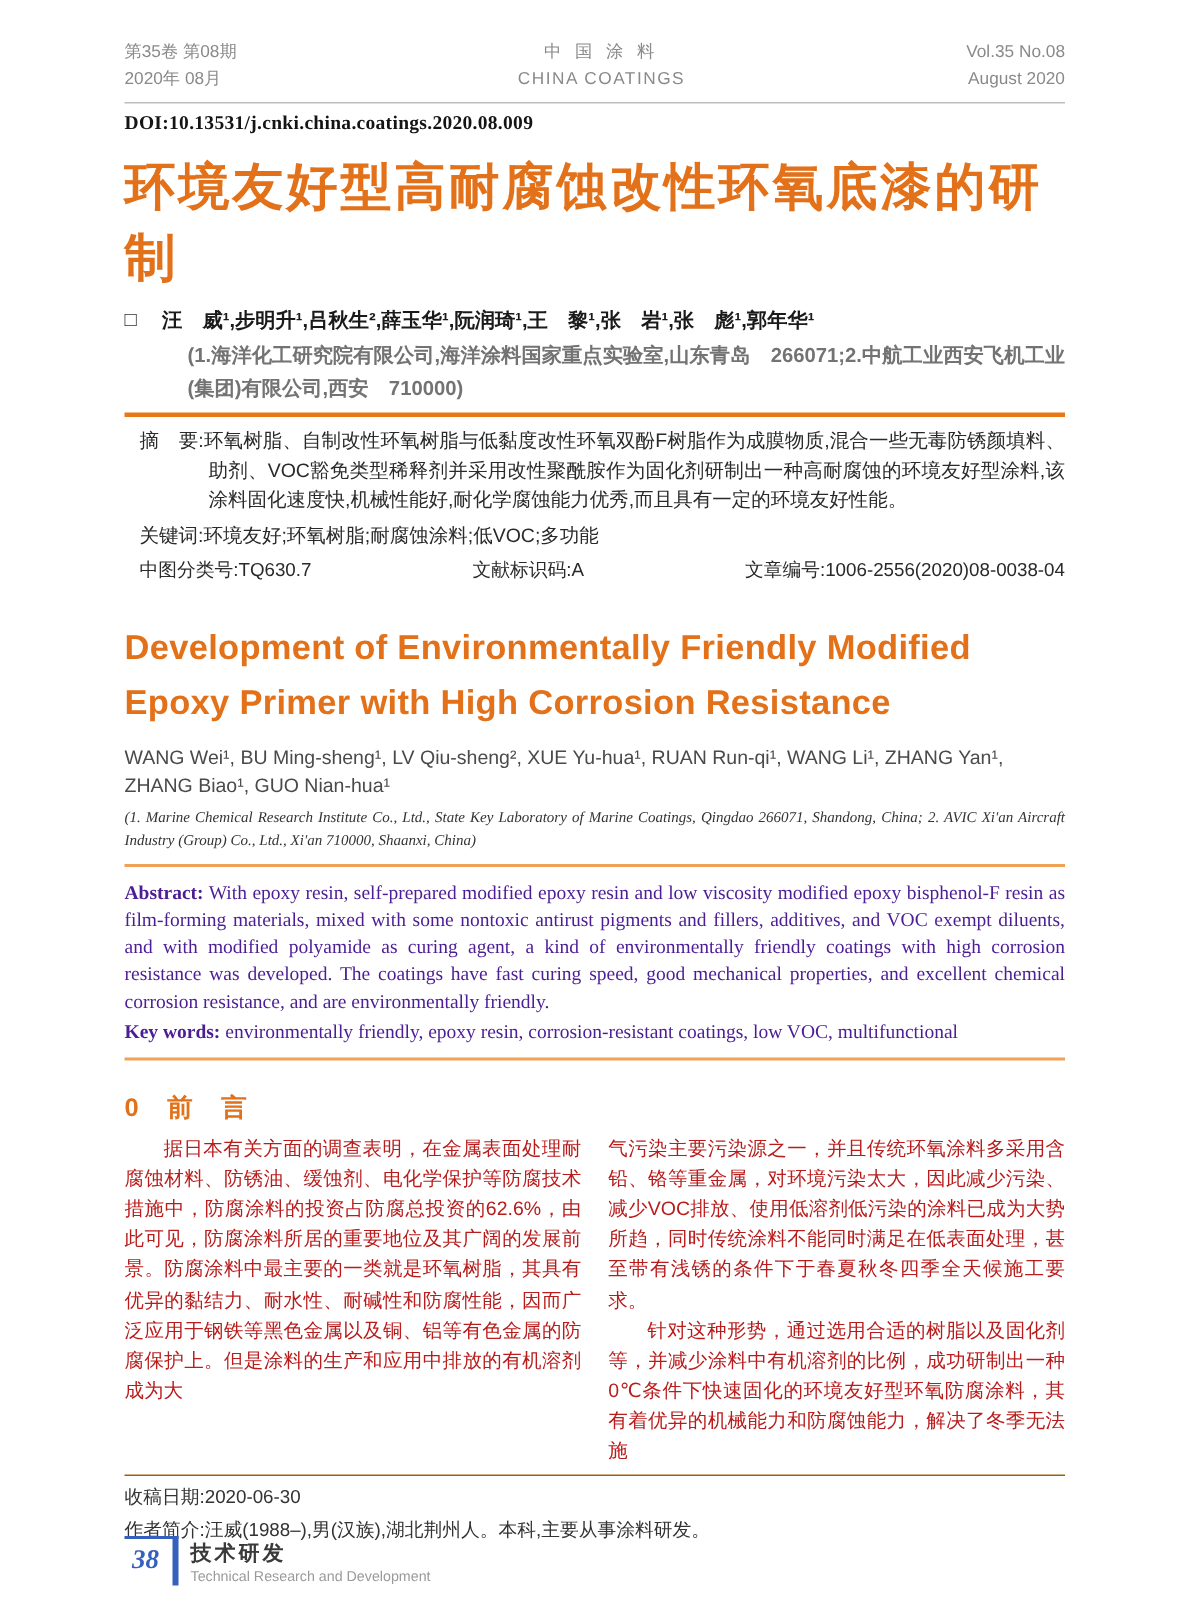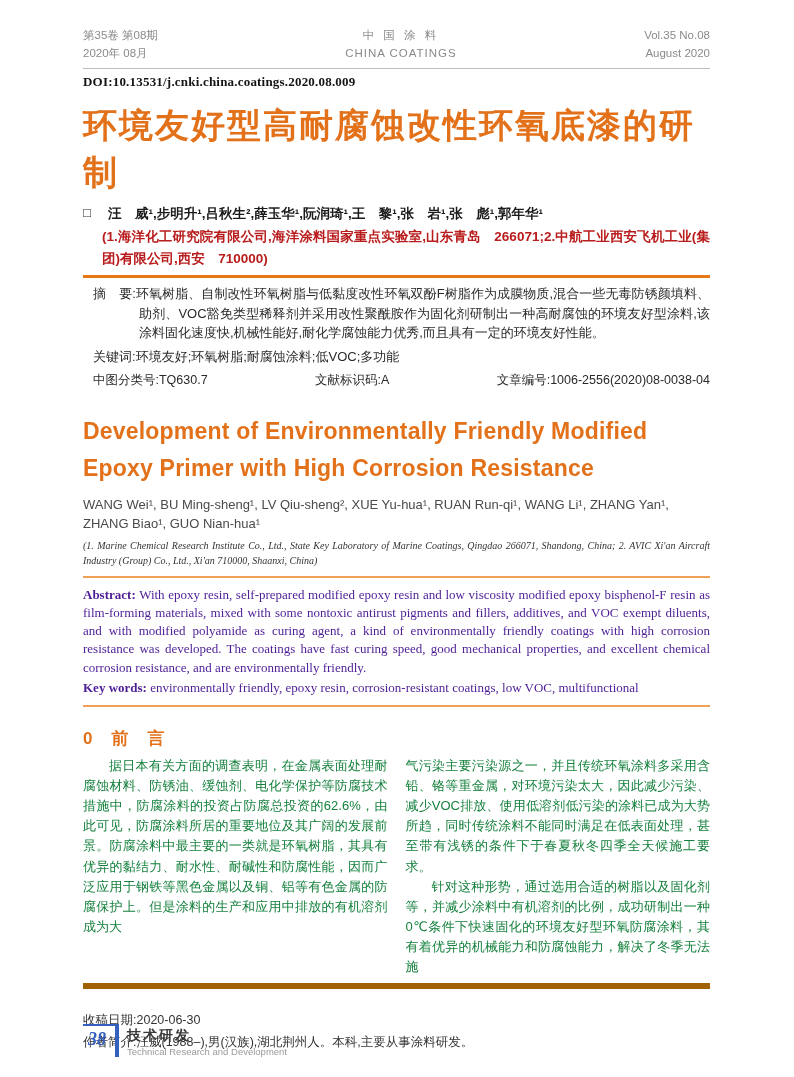--- a/index.html
+++ b/index.html
@@ -28,21 +28,21 @@
     font-weight:bold; font-size:13px; color:#141414; letter-spacing:0.2px;
   }
   
   .title-cn {
     margin-top:12px; color:#e2711a; font-size:34px; font-weight:800;
     line-height:1.4; letter-spacing:2px;
   }
   .authors-row { margin-top:8px; display:flex; font-size:13.5px; font-weight:600; color:#1a1a1a; }
   .authors-row .marker { width:25px; font-weight:400; color:#333; }
   .authors-row .blk { flex:1; }
-  .affil-cn { margin-left:19px; margin-top:3px; font-size:13.5px; font-weight:600; line-height:1.6; color:#b91c1c; text-align:justify; }
+  .affil-cn { margin-left:42px; margin-top:3px; font-size:13.5px; font-weight:600; line-height:1.6; color:#737373; text-align:justify; }
   .rule-strong { height:3px; background:#e87716; margin-top:6px; }
   
   .abs-cn-wrap { margin-left:10px; margin-top:6px; font-size:13px; color:#2a2a2a; }
   .abs-cn { line-height:1.5; text-align:justify; padding-left:46px; text-indent:-46px; }
   .abs-cn .lbl, .kw-cn .lbl { color:#2a2a2a; }
   .kw-cn { margin-top:4px; line-height:1.5; }
   .clc-row { display:flex; justify-content:space-between; margin-top:6px; font-size:12.5px; }
   
   .title-en {
     margin-top:24px; color:#e2711a; font-size:23px; font-weight:800;
@@ -57,24 +57,24 @@
   
   .abs-en {
     margin-top:8px; font-family:"Liberation Serif","DejaVu Serif",serif;
     font-size:13px; line-height:1.4; text-align:justify; color:#4c1d95;
   }
   .abs-en .lbl { font-weight:bold; }
   .kw-en { margin-top:2px; }
   
   .section-h { margin-top:20px; color:#e2711a; font-size:17px; font-weight:700; letter-spacing:1px; }
   .cols { display:flex; gap:18px; margin-top:6px; }
-  .col { flex:1; font-size:13px; line-height:1.55; text-align:justify; color:#15803d; }
+  .col { flex:1; font-size:13px; line-height:1.55; text-align:justify; color:#b91c1c; }
   .p-ind { text-indent:2em; }
   
-  .footnote { margin-top:6px; border-top:6px solid #a16207; padding-top:21px;
+  .footnote { margin-top:6px; border-top:1px solid #a16207; padding-top:4px;
     font-size:12.5px; line-height:1.75; color:#333; }
   
   .pfooter { position:absolute; left:83px; bottom:20px; display:flex; align-items:flex-end; }
   .pgbox { border-top:2px solid #3560bd; border-right:4px solid #3560bd; padding:3px 9px 7px 5px; }
   .pgnum { font-family:"Liberation Serif","DejaVu Serif",serif; font-style:italic;
     font-weight:bold; color:#3560bd; font-size:18px; }
   .ftitles { margin-left:8px; padding-top:3px; }
   .ft-cn { font-size:14px; font-weight:700; color:#3a3a3a; letter-spacing:2px; }
   .ft-en { font-size:9.5px; color:#9a9a9a; margin-top:1px; }
 </style>

